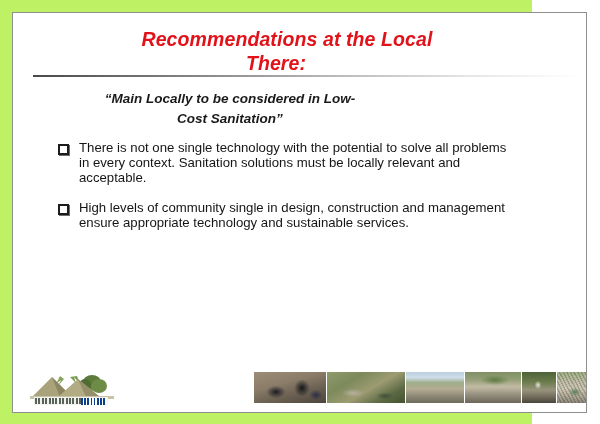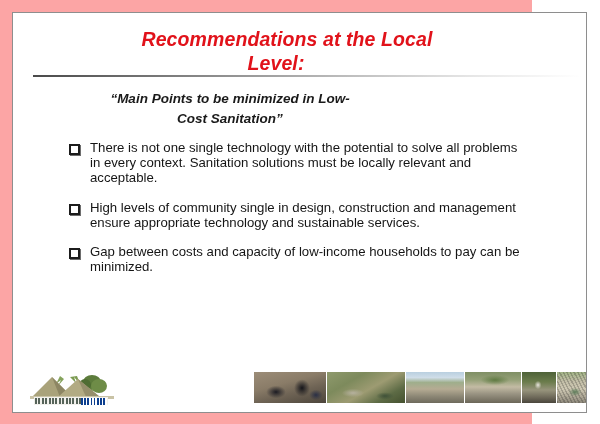--- a/index.html
+++ b/index.html
@@ -13,21 +13,21 @@
     height: 424px;
     font-family: "Liberation Sans", sans-serif;
     overflow: hidden;
   }
 
   
   #slide-root {
     position: relative;
     width: 532px;
     height: 424px;
-    background: #fca5a5;
+    background: #bef264;
   }
   #slide-frame {
     position: absolute;
     left: 12px;
     top: 12px;
     width: 575px;
     height: 401px;
     box-sizing: border-box;
     border: 1px solid #8e8e8e;
     background: #ffffff;
@@ -86,21 +86,21 @@
     font-weight: bold;
     font-style: italic;
     font-size: 13.5px;
     line-height: 20px;
     white-space: nowrap;
   }
 
   
   #bullet-list {
     position: absolute;
-    left: 56px;
+    left: 45px;
     top: 127px;
     width: 470px;
   }
   .bullet-item {
     position: relative;
     display: flex;
     align-items: flex-start;
     margin-bottom: 14px;
   }
   .bullet-marker {
@@ -232,42 +232,38 @@
   }
 </style>
 </head>
 <body>
 
 <div id="slide-root">
   <div id="slide-frame">
 
     <div id="title-block">
       <div class="title-line">Recommendations at the Local</div>
-      <div class="title-line second">Level:</div>
+      <div class="title-line second">There:</div>
     </div>
 
     <div id="title-divider"></div>
 
     <div id="subtitle-block">
-      <div class="subtitle-line">“Main Points to be minimized in Low-</div>
+      <div class="subtitle-line">“Main Locally to be considered in Low-</div>
       <div class="subtitle-line">Cost Sanitation”</div>
     </div>
 
     <div id="bullet-list">
       <div class="bullet-item">
         <span class="bullet-marker"></span>
         <span class="bullet-text">There is not one single technology with the potential to solve all problems in every context. Sanitation solutions must be locally relevant and acceptable.</span>
       </div>
       <div class="bullet-item">
         <span class="bullet-marker"></span>
         <span class="bullet-text">High levels of community single in design, construction and management ensure appropriate technology and sustainable services.</span>
-      </div>
-      <div class="bullet-item">
-        <span class="bullet-marker"></span>
-        <span class="bullet-text">Gap between costs and capacity of low-income households to pay can be minimized.</span>
       </div>
     </div>
 
     <div id="logo">
       <svg class="logo-art" viewBox="0 0 84 34" preserveAspectRatio="none">
         <rect x="0" y="0" width="84" height="34" fill="#ffffff"></rect>
         <g>
           <path d="M56 26 L60 8 L64 26 Z" fill="#6f8a4a"></path>
           <ellipse cx="62" cy="12" rx="9" ry="7" fill="#5d7c3c"></ellipse>
           <ellipse cx="69" cy="16" rx="8" ry="7" fill="#6e8c47"></ellipse>

